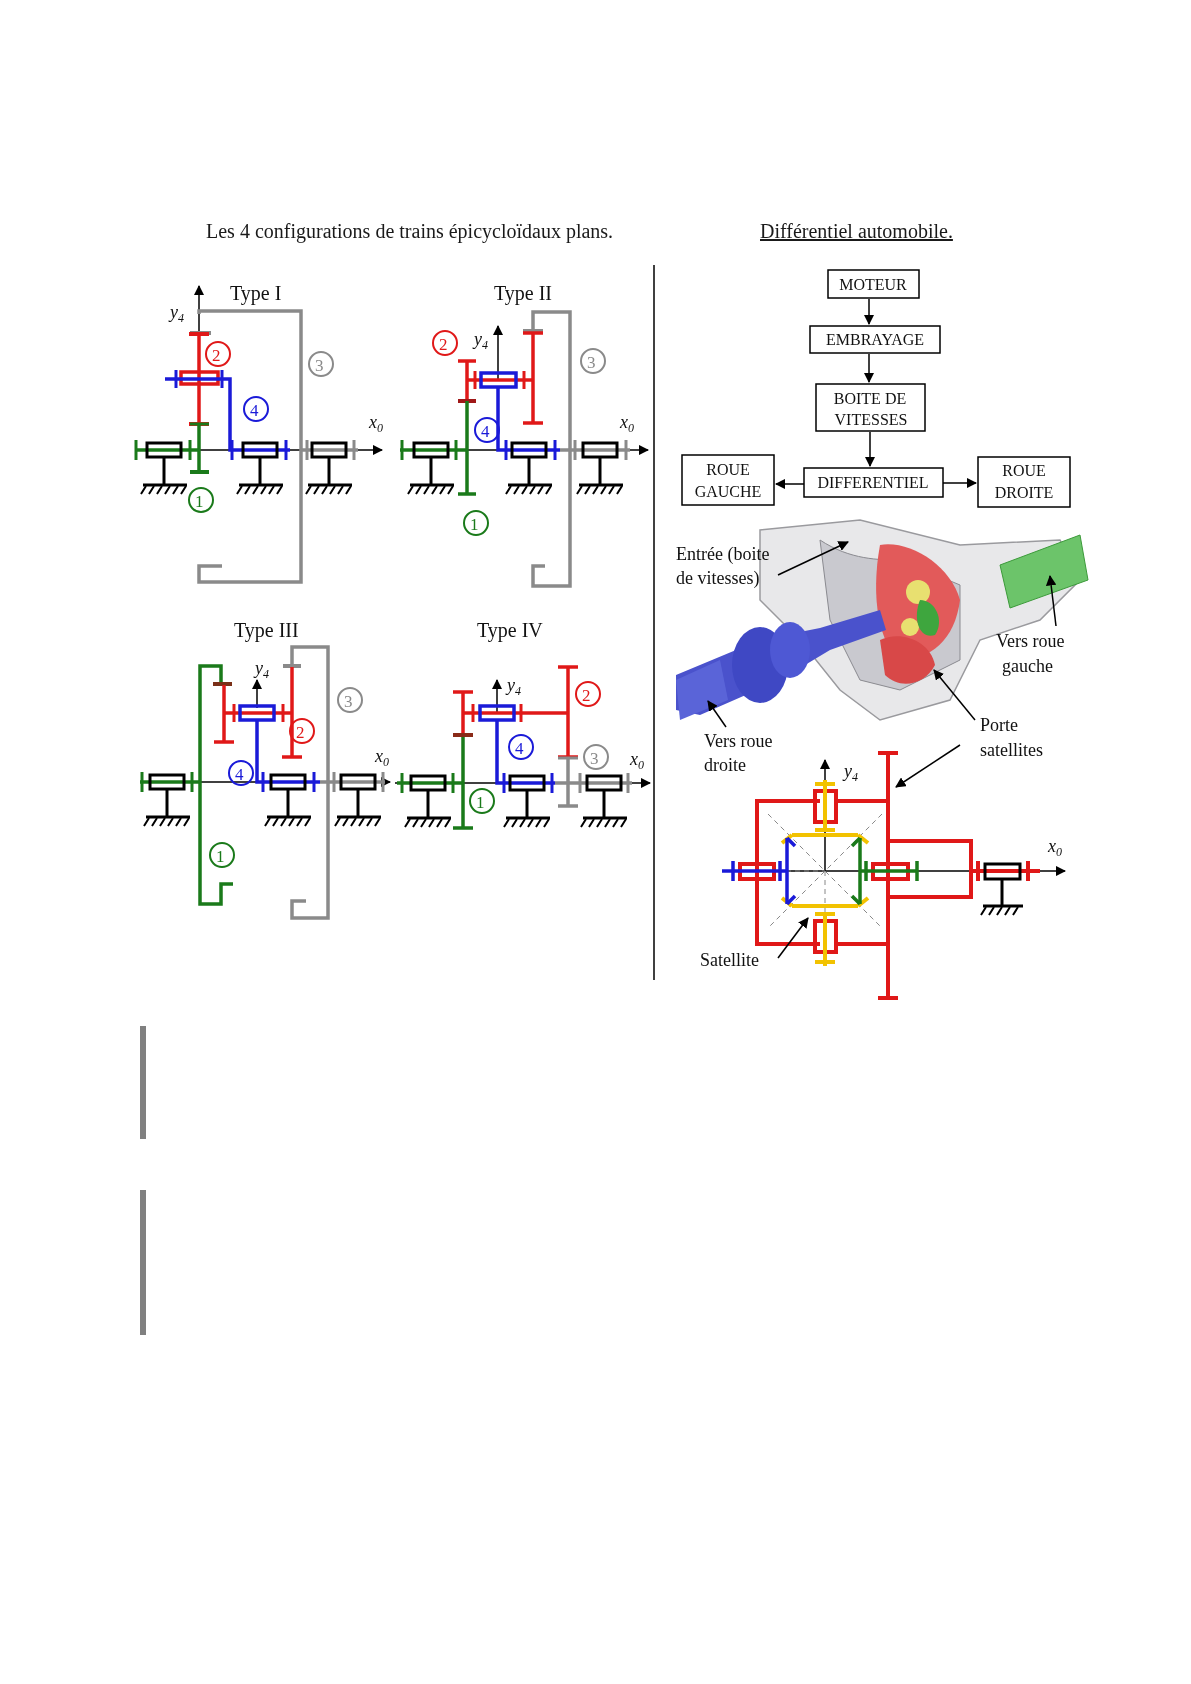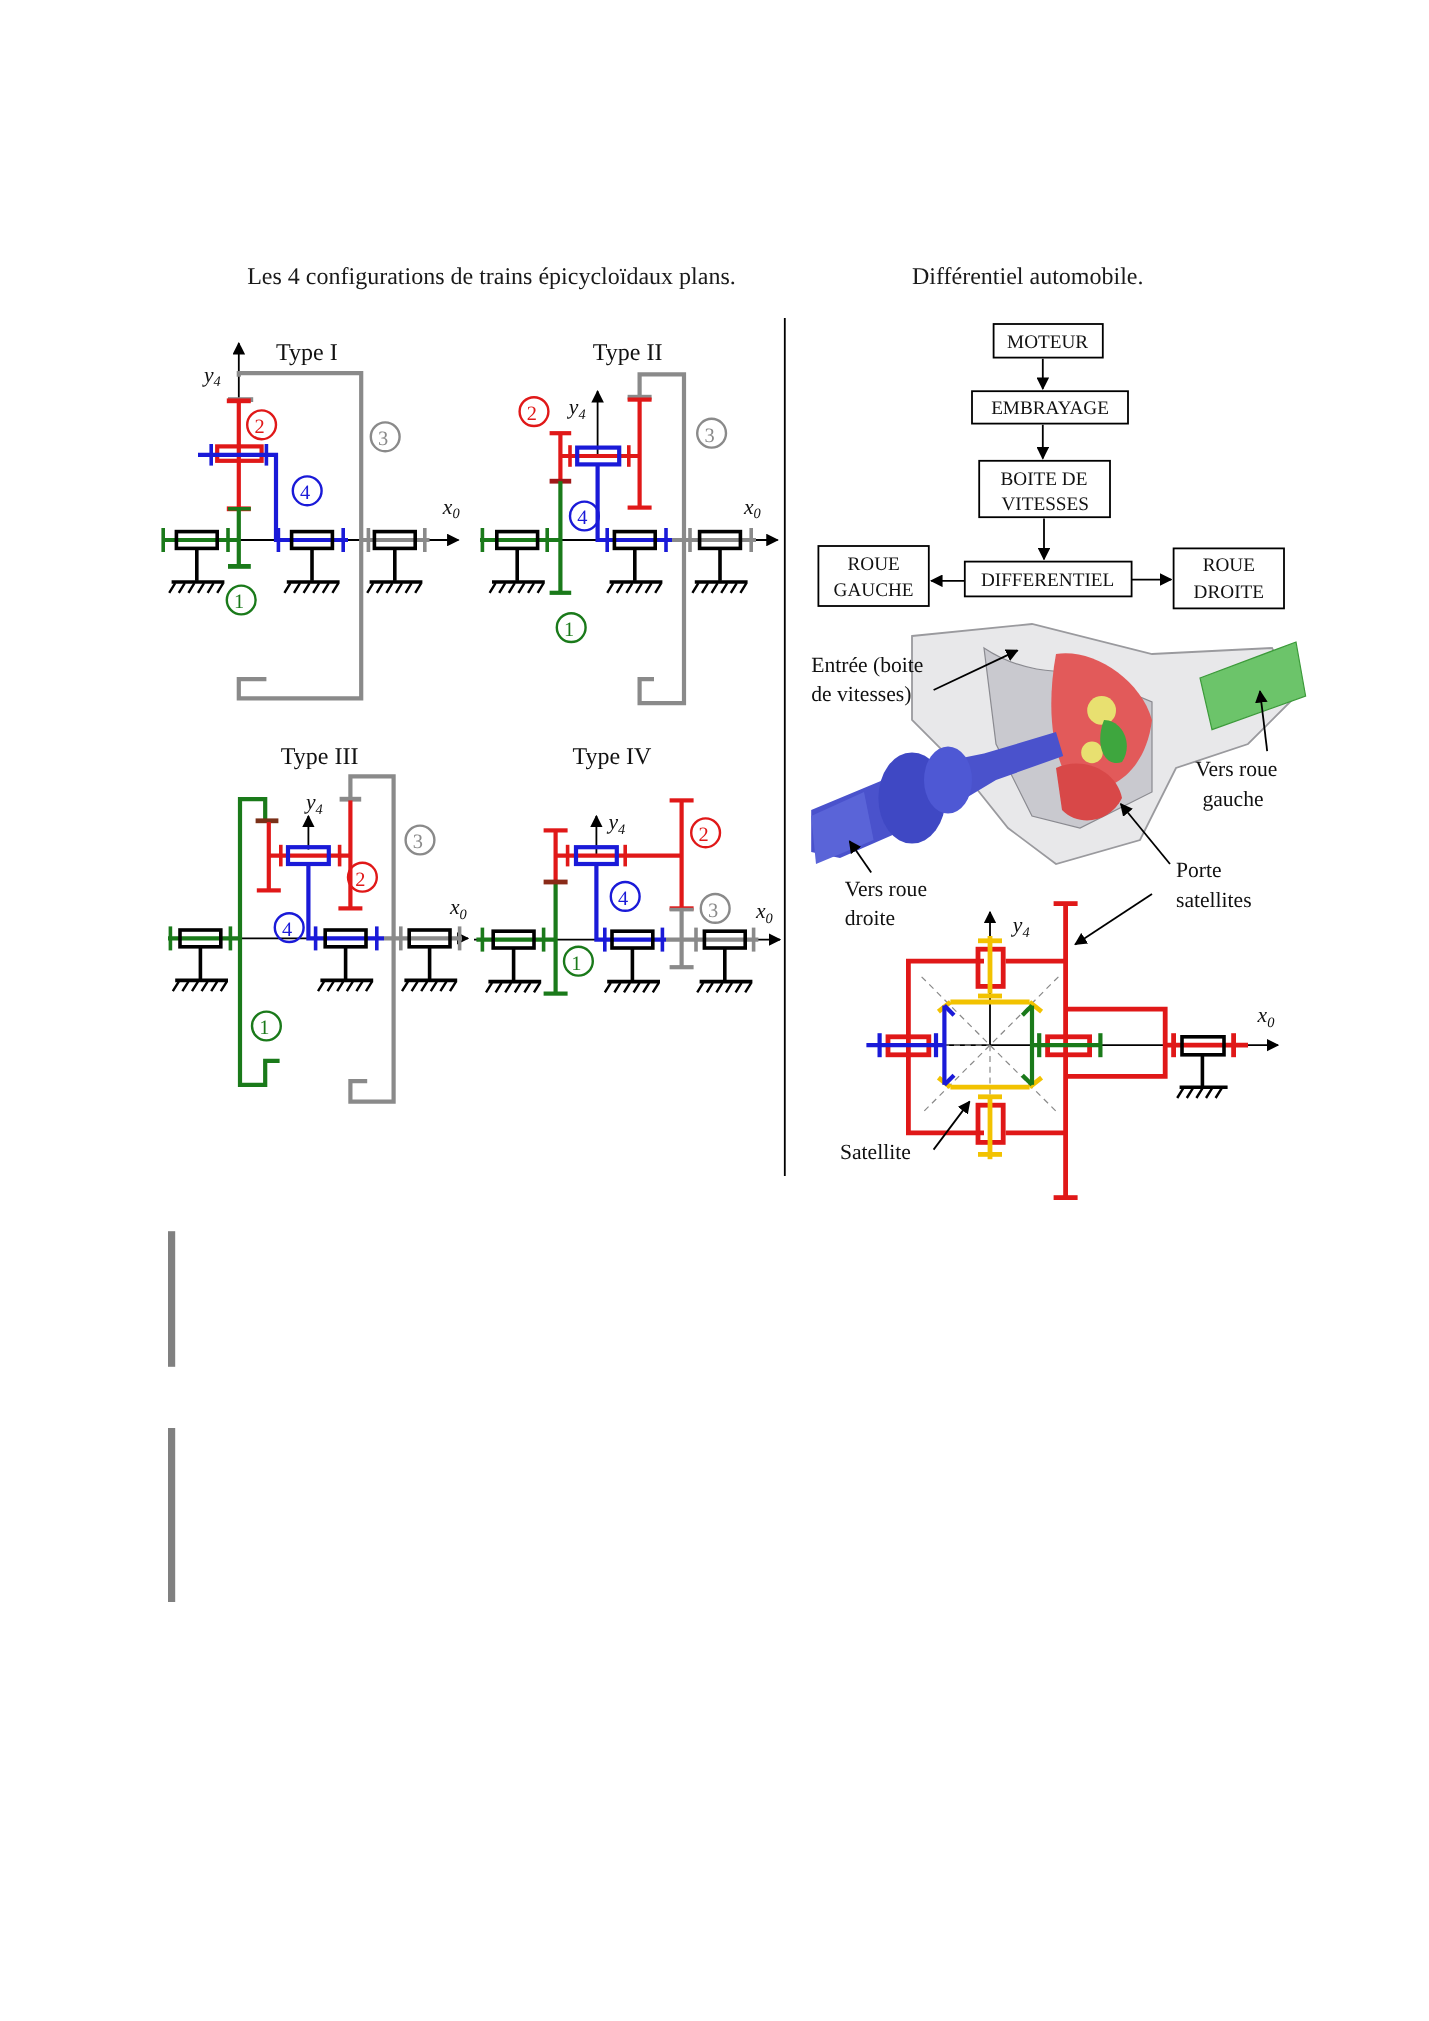--- a/index.html
+++ b/index.html
@@ -7,21 +7,21 @@
          font-family:"Liberation Serif", "DejaVu Serif", serif; color:#111; }
   svg text { font-family:"Liberation Serif", "DejaVu Serif", serif; }
   .caption { position:absolute; font-size:20px; color:#1a1a1a; white-space:nowrap; }
   .quote-bar { position:absolute; left:140px; width:6px; background:#808080; }
   #stage { position:absolute; left:0; top:0; }
 </style>
 </head>
 <body>
 
 <div class="caption" style="left:158px; top:220px;margin-left:48px;">Les 4 configurations de trains épicycloïdaux plans.</div>
-<div class="caption" style="left:760px; top:220px;">Différentiel automobile.</div>
+<div class="caption" style="left:760px; top:220px;text-decoration:underline;">Différentiel automobile.</div>
 
 <svg id="stage" width="1191" height="1684" viewBox="0 0 1191 1684">
   <defs>
     <marker id="arr" viewBox="0 0 10 10" refX="9" refY="5" markerWidth="7" markerHeight="7" orient="auto">
       <path d="M0,0 L10,5 L0,10 z" fill="#000"></path>
     </marker>
   </defs>
 
   <line x1="654" y1="265" x2="654" y2="980" stroke="#000" stroke-width="1.5"></line>
 

